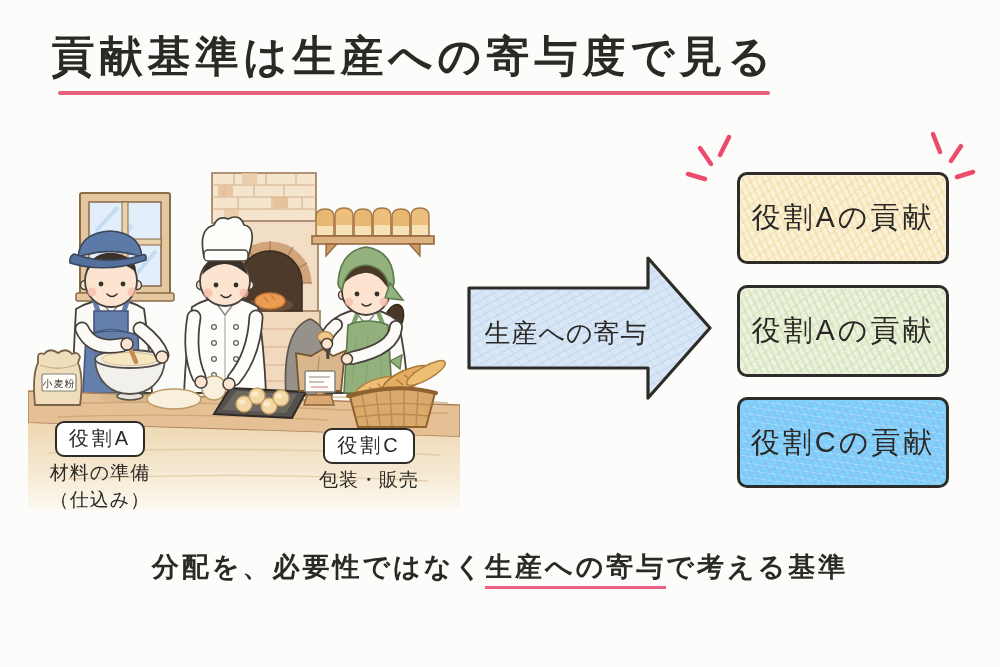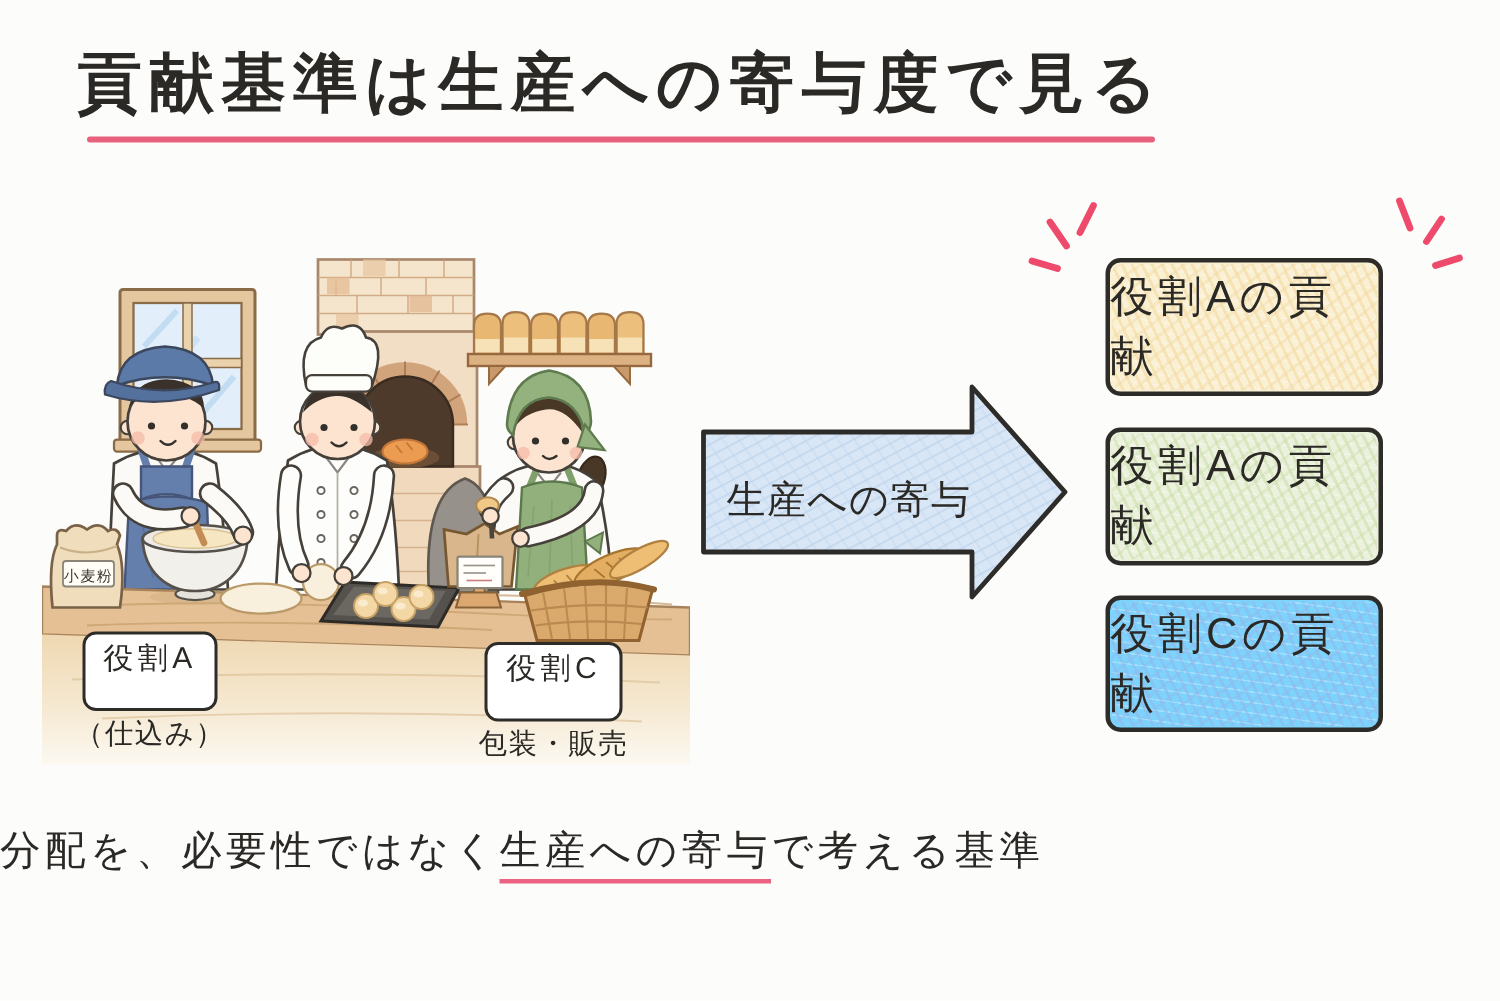--- a/index.html
+++ b/index.html
@@ -17,33 +17,33 @@
   .title-underline{
     width:712px; height:4px; margin:7px auto 0 auto;
     background:#E5506E; border-radius:2px; opacity:.9;
   }
   
   .illustration{position:absolute; left:28px; top:133px;}
   
   .role{position:absolute; text-align:center;}
   .role-tag{
     display:inline-block; background:#FFFFFF; border:2.5px solid #2E2C29;
-    border-radius:9px; padding:2px 12px 20px 12px;
+    border-radius:9px; padding:2px 12px 3px 12px;
     font-size:20px; letter-spacing:3px; font-weight:500; color:#2B2926;
   }
   .role-desc{font-size:19px; letter-spacing:1px; margin-top:5px; color:#2B2926; line-height:1.15;}
   
   .arrow-svg{position:absolute; left:464px; top:253px;}
   .arrow-label{
     position:absolute; left:468px; top:316px; width:196px; text-align:center;
     font-size:26px; font-weight:500; letter-spacing:1px; color:#2B2926;
   }
   
   .cbox{
-    position:absolute; left:737px; width:185px; box-sizing:border-box;
+    position:absolute; left:737px; width:212px; box-sizing:border-box;
     border:3px solid #2E2C29; border-radius:10px;
     display:flex; align-items:center; justify-content:center;
   }
   .cbox::before{
     content:""; position:absolute; inset:1px; border-radius:7px; pointer-events:none;
     background-image:
       repeating-linear-gradient(64deg, var(--tex) 0 2px, transparent 2px 6px),
       repeating-linear-gradient(-38deg, var(--tex2) 0 2px, transparent 2px 9px),
       repeating-linear-gradient(8deg, rgba(255,255,255,.5) 0 1px, transparent 1px 7px);
     opacity:.55;
@@ -51,22 +51,22 @@
   .box-a{background:#FAF0D3; --tex:rgba(236,193,105,.5); --tex2:rgba(236,193,105,.32);}
   .box-b{background:#EBF1DC; --tex:rgba(164,199,113,.45); --tex2:rgba(164,199,113,.3);}
   .box-c{background:#7dd3fc; --tex:rgba(172,148,212,.42); --tex2:rgba(172,148,212,.28);}
   .cbox .label{
     position:relative; z-index:1; font-size:29px; font-weight:500;
     letter-spacing:3px; color:#2B2926;
   }
   .sparkle{position:absolute;}
   
   .caption{
-    position:absolute; top:549px; left:0; width:1000px; 
-    font-size:27px; font-weight:400; letter-spacing:3px; color:#2B2926;
+    position:absolute; top:549px; left:0; width:1000px; text-align:center;
+    font-size:27px; font-weight:700; letter-spacing:3px; color:#2B2926;
   }
   .caption .hl{
     border-bottom:3.5px solid #EC6283; padding-bottom:4px;
   }
 </style>
 </head>
 <body>
 
 <div class="page">
 
@@ -361,20 +361,21 @@
       <path d="M 368 194 Q 366 216 324 225" stroke="#45403A" stroke-width="14"></path>
       <path d="M 368 194 Q 366 216 324 225" stroke="#FBFAF6" stroke-width="10.5"></path>
       <ellipse cx="297" cy="204" rx="7.5" ry="5.5" fill="#F0C888" stroke="#B08850" stroke-width="1.4"></ellipse>
       <circle cx="299" cy="211" r="5.5" fill="#FCE4D0" stroke="#45403A" stroke-width="1.5"></circle>
       <circle cx="319" cy="226" r="5.5" fill="#FCE4D0" stroke="#45403A" stroke-width="1.5"></circle>
     </g>
   </svg>
 
   <div class="role" style="left:36px; top:421px; width:128px;">
     <div class="role-tag">役割A</div>
+    <div class="role-desc">材料の準備</div>
     <div class="role-desc">（仕込み）</div>
   </div>
   <div class="role" style="left:314px; top:428px; width:110px;">
     <div class="role-tag">役割C</div>
     <div class="role-desc">包装・販売</div>
   </div>
 
   <svg class="arrow-svg" width="254" height="150" viewBox="0 0 254 150">
     <defs>
       <pattern id="hatchBlue1" width="7" height="7" patternUnits="userSpaceOnUse" patternTransform="rotate(62)">

